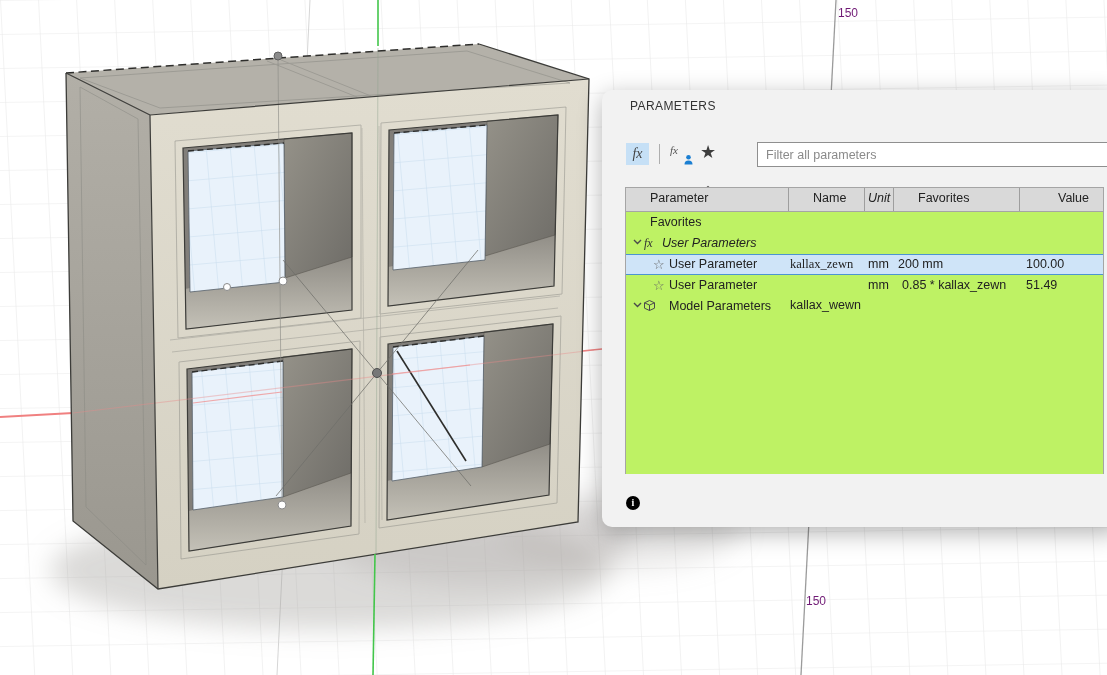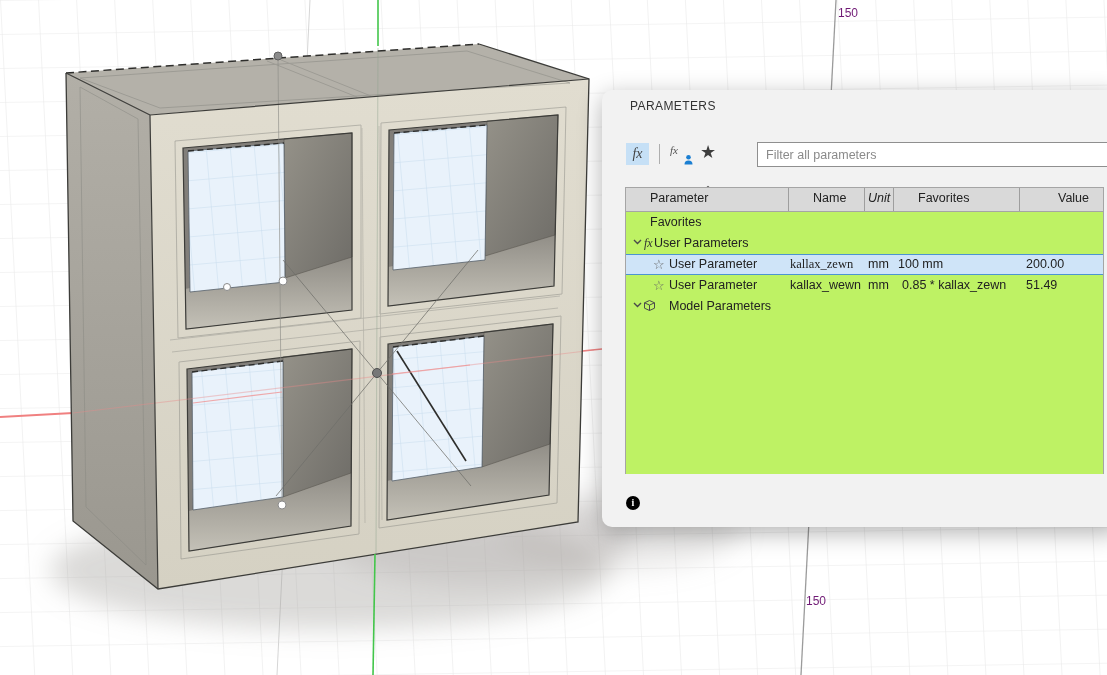--- a/index.html
+++ b/index.html
@@ -235,36 +235,36 @@
           <span style="left:24px;">Favorites</span>
         </div>
 
         <div class="prow" style="top:21px;">
           <span class="rowicon" style="left:6px;">
             <svg width="11" height="11">
                 <polyline points="2,4 5.5,7.5 9,4" fill="none" stroke="#4a4a4a" stroke-width="1.4"></polyline>
               </svg>
           </span>
           <span class="fx-glyph" style="left:18px;">fx</span>
-          <span style="left:28px;">User Parameters</span>
+          <span style="left:36px;font-style:italic;">User Parameters</span>
         </div>
 
         <div class="prow sel" style="top:42px;">
           <span class="star-cell" style="left:27px;">☆</span>
           <span style="left:43px;">User Parameter</span>
           <span style="left:164px;font-family:Liberation Serif, serif;">kallax_zewn</span>
           <span style="left:242px;">mm</span>
-          <span style="left:272px;">100 mm</span>
-          <span style="left:400px;">200.00</span>
+          <span style="left:272px;">200 mm</span>
+          <span style="left:400px;">100.00</span>
         </div>
 
         <div class="prow" style="top:63px;">
           <span class="star-cell" style="left:27px;">☆</span>
           <span style="left:43px;">User Parameter</span>
-          <span style="left:164px;">kallax_wewn</span>
+          <span style="left:164px;margin-top:20px;">kallax_wewn</span>
           <span style="left:242px;">mm</span>
           <span style="left:276px;">0.85 * kallax_zewn</span>
           <span style="left:400px;">51.49</span>
         </div>
 
         <div class="prow" style="top:84px;">
           <span class="rowicon" style="left:6px;">
             <svg width="11" height="11">
                 <polyline points="2,4 5.5,7.5 9,4" fill="none" stroke="#4a4a4a" stroke-width="1.4"></polyline>
               </svg>

